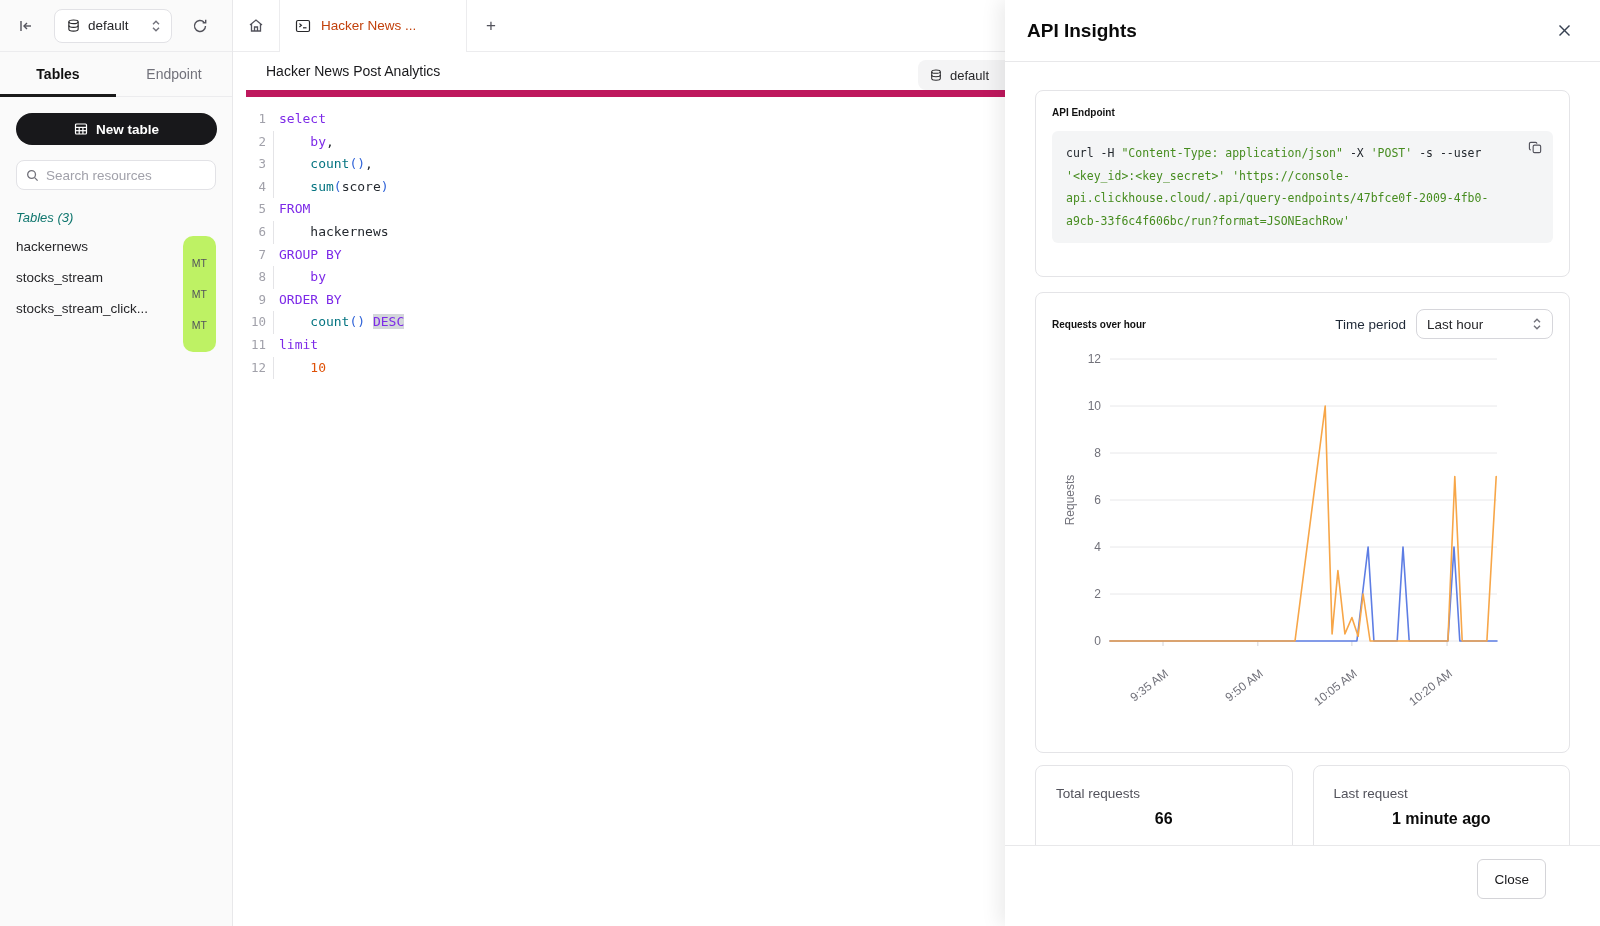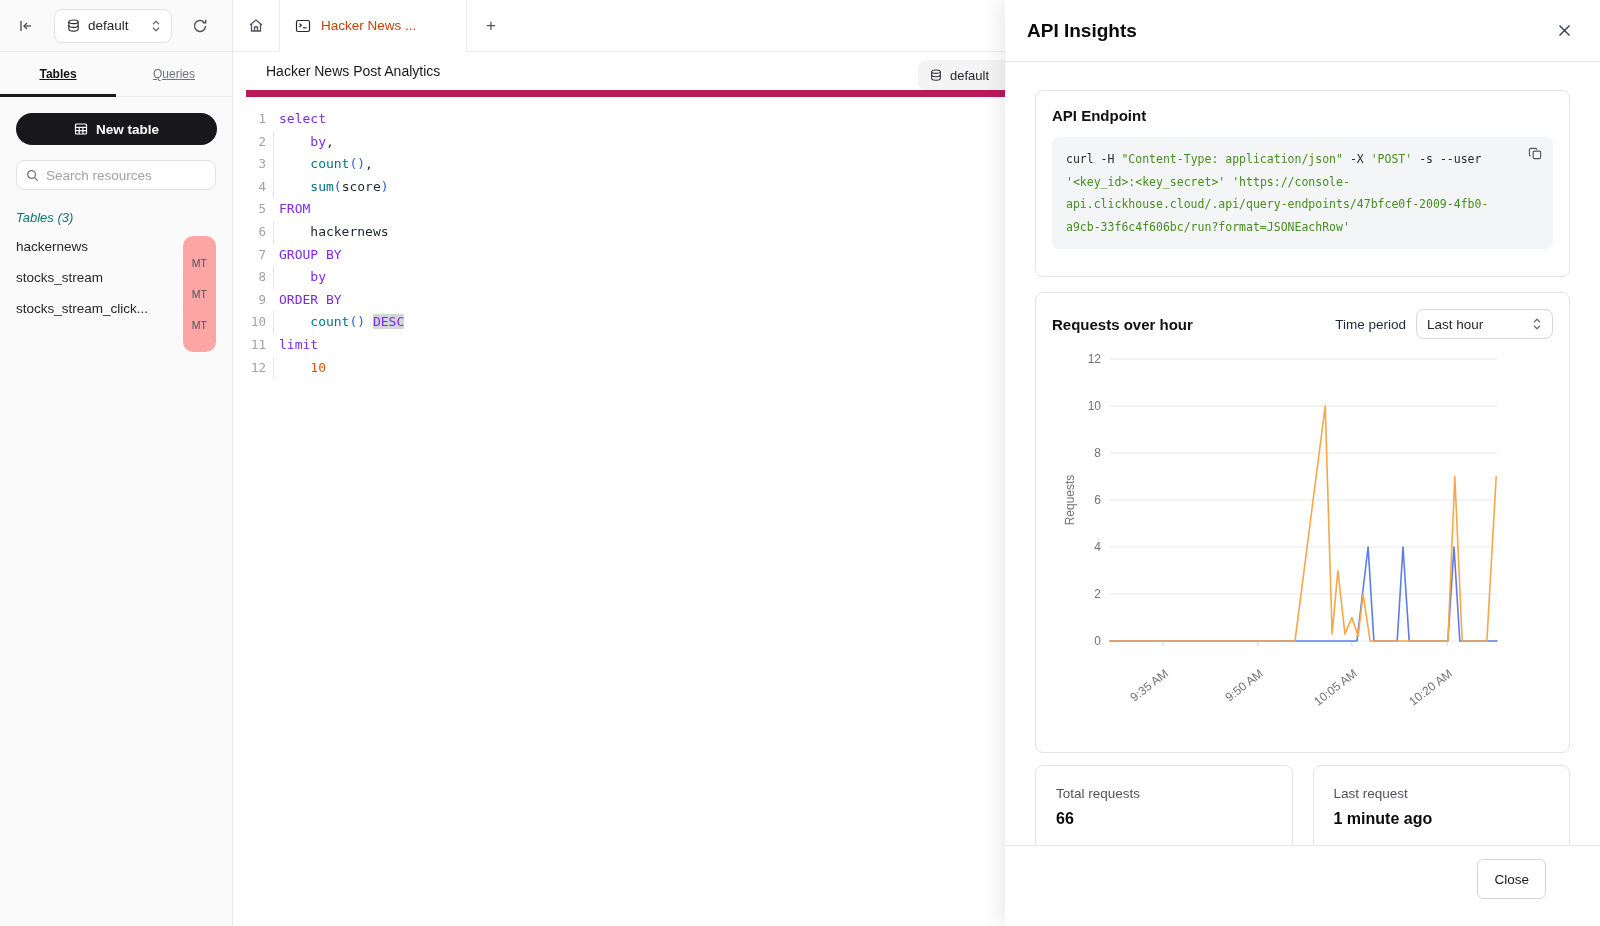--- a/index.html
+++ b/index.html
@@ -14,36 +14,36 @@
   
   .sidebar { position:absolute; left:0; top:0; width:233px; height:926px;
     background:#fafafa; border-right:1px solid #e8e8ea; }
   .side-top { height:52px; border-bottom:1px solid #ececee; display:flex; align-items:center; padding:0 12px; }
   .icon-btn { display:flex; align-items:center; justify-content:center; width:28px; height:28px; border-radius:6px; cursor:pointer; color:#52525b; }
   .db-pill { display:flex; align-items:center; gap:8px; height:34px; padding:0 10px 0 12px;
     background:#fff; border:1px solid #e2e2e6; border-radius:8px; margin:0 14px 0 14px; width:118px;
     font-size:13.5px; color:#27272a; }
   .db-pill .chev { margin-left:auto; color:#71717a; }
   .side-tabs { height:45px; display:flex; border-bottom:1px solid #ececee; }
-  .side-tab { flex:1; display:flex; align-items:center; justify-content:center; font-size:12px;
-    color:#71717a; cursor:pointer; position:relative;text-decoration:underline; }
+  .side-tab { flex:1; display:flex; align-items:center; justify-content:center; font-size:14px;
+    color:#71717a; cursor:pointer; position:relative; }
   .side-tab.active { color:#111; font-weight:600; }
   .side-tab.active::after { content:''; position:absolute; left:0; right:0; bottom:-1px; height:3px; background:#1a1a1a; }
   .new-table-btn { margin:16px 16px 0 16px; width:201px; height:32px; background:#18181b; color:#fff;
     border:none; border-radius:16px; font-size:13.5px; font-weight:600; display:flex; align-items:center;
     justify-content:center; gap:8px; cursor:pointer; font-family:inherit; }
   .search-box { margin:15px 16px 0 16px; height:30px; background:#fff; border:1px solid #e2e2e6;
     border-radius:8px; display:flex; align-items:center; padding:0 9px; gap:7px; }
   .search-box input { border:none; outline:none; background:transparent; font-size:13.5px; color:#27272a;
     width:100%; font-family:inherit; }
   .search-box input::placeholder { color:#a1a1aa; }
   .section-label { margin:20px 16px 6px 16px; font-size:13px; color:#0f766e;font-style:italic; }
   .side-item { height:31px; display:flex; align-items:center; justify-content:space-between;
     padding:0 16px; font-size:13.5px; color:#27272a; cursor:pointer; }
-  .badge { background:#fca5a5; color:#52525b; font-size:10.5px; padding:21px 9px; border-radius:10px;margin-top:32px; }
+  .badge { background:#bef264; color:#52525b; font-size:10.5px; padding:21px 9px; border-radius:10px;margin-top:32px; }
 
   
   .tabstrip { position:absolute; left:233px; top:0; right:0; height:52px; border-bottom:1px solid #ececee; display:flex; background:#fff; }
   .home-btn { width:47px; border-right:1px solid #ececee; display:flex; align-items:center; justify-content:center; color:#52525b; cursor:pointer; }
   .etab { width:187px; border-right:1px solid #ececee; display:flex; align-items:center; gap:10px;
     padding:0 15px; font-size:13.5px; color:#c2410c; cursor:pointer; position:relative; background:#fff; }
   .etab::after { content:''; position:absolute; left:0; right:0; bottom:-1px; height:1px; background:#fff; }
   .plus-btn { width:48px; display:flex; align-items:center; justify-content:center; color:#52525b; font-size:17px; cursor:pointer; }
 
   .title-row { position:absolute; left:246px; top:52px; right:0; height:45px; border-bottom:7px solid #be185d;
@@ -68,40 +68,40 @@
   
   .panel { position:absolute; left:1005px; top:0; width:595px; height:926px; background:#fff;
     box-shadow:-6px 0 18px rgba(0,0,0,0.08); }
   .panel-header { height:62px; border-bottom:1px solid #e8e8ea; display:flex; align-items:center;
     justify-content:space-between; padding:0 28px 0 22px; }
   .panel-title { font-size:19px; font-weight:700; color:#0a0a0a; }
   .close-x { cursor:pointer; color:#374151; display:flex; }
   .panel-body { position:absolute; top:62px; left:0; right:0; bottom:81px; overflow:hidden; padding:28px 30px 0 30px; }
   .card { border:1px solid #e4e4e7; border-radius:8px; background:#fff; }
   .card-endpoint { height:187px; padding:16px; margin-bottom:15px; }
-  .card-h { font-size:15px; font-weight:700; color:#111; }
+  .card-h { font-size:10px; font-weight:700; color:#111; }
   .code-block { margin-top:13px; background:#f4f5f6; border-radius:6px; padding:11px 14px 11px 14px;
     font-family:"DejaVu Sans Mono","Liberation Mono",monospace; font-size:11.5px; line-height:22.5px;
     color:#24292f; position:relative; overflow-wrap:break-word; }
   .code-block .inner { padding-right:24px; }
   .ck-s { color:#468c1f; }
   .copy-btn { position:absolute; top:9px; right:10px; cursor:pointer; color:#52525b; }
 
   .card-requests { height:461px; padding:16px; position:relative; margin-bottom:12px; }
   .req-head { display:flex; align-items:center; }
   .tp-label { margin-left:auto; font-size:13.5px; color:#1f2937; margin-right:10px; }
   .tp-select { width:137px; height:30px; border:1px solid #d6d6db; border-radius:8px; display:flex;
     align-items:center; padding:0 10px; font-size:13.5px; color:#27272a; cursor:pointer; background:#fff; }
   .tp-select .chev { margin-left:auto; color:#71717a; }
   .chart-wrap { position:absolute; left:0; top:50px; width:488px; height:400px; }
 
   .stats-row { display:flex; gap:20px; }
   .stat-card { flex:1; height:100px; padding:20px 20px; }
   .stat-label { font-size:13.5px; color:#52525b; }
-  .stat-value { margin-top:9px; font-size:16px; font-weight:700; color:#0a0a0a; }
+  .stat-value { margin-top:9px; font-size:16px; font-weight:700; color:#0a0a0a;text-align:center; }
 
   .panel-footer { position:absolute; left:0; right:0; bottom:0; height:81px; background:#fff;
     border-top:1px solid #e8e8ea; display:flex; justify-content:flex-end; padding:13px 54px 0 0; }
   .close-btn { height:40px; padding:0 16px; background:#fff; border:1px solid #d4d4d8; border-radius:6px;
     font-size:13.5px; color:#18181b; cursor:pointer; font-family:inherit; }
 </style>
 </head>
 <body>
 
 <div class="sidebar">
@@ -135,21 +135,21 @@
           <path d="M13.7 1.8v3h-3"></path>
         </svg>
     </span>
   </div>
 
   <div class="side-tabs">
     <div class="side-tab active">
         <span>Tables</span>
       </div>
     <div class="side-tab">
-        <span>Queries</span>
+        <span>Endpoint</span>
       </div>
   </div>
 
   <button class="new-table-btn">
     <span>
       <svg width="14" height="14" viewBox="0 0 14 14" fill="none" stroke="#fff" stroke-width="1.2">
           <rect x="1.5" y="2" width="11" height="10" rx="1"></rect>
           <path d="M1.5 5.4h11"></path>
           <path d="M1.5 8.7h11"></path>
           <path d="M5.2 5.4V12"></path>

